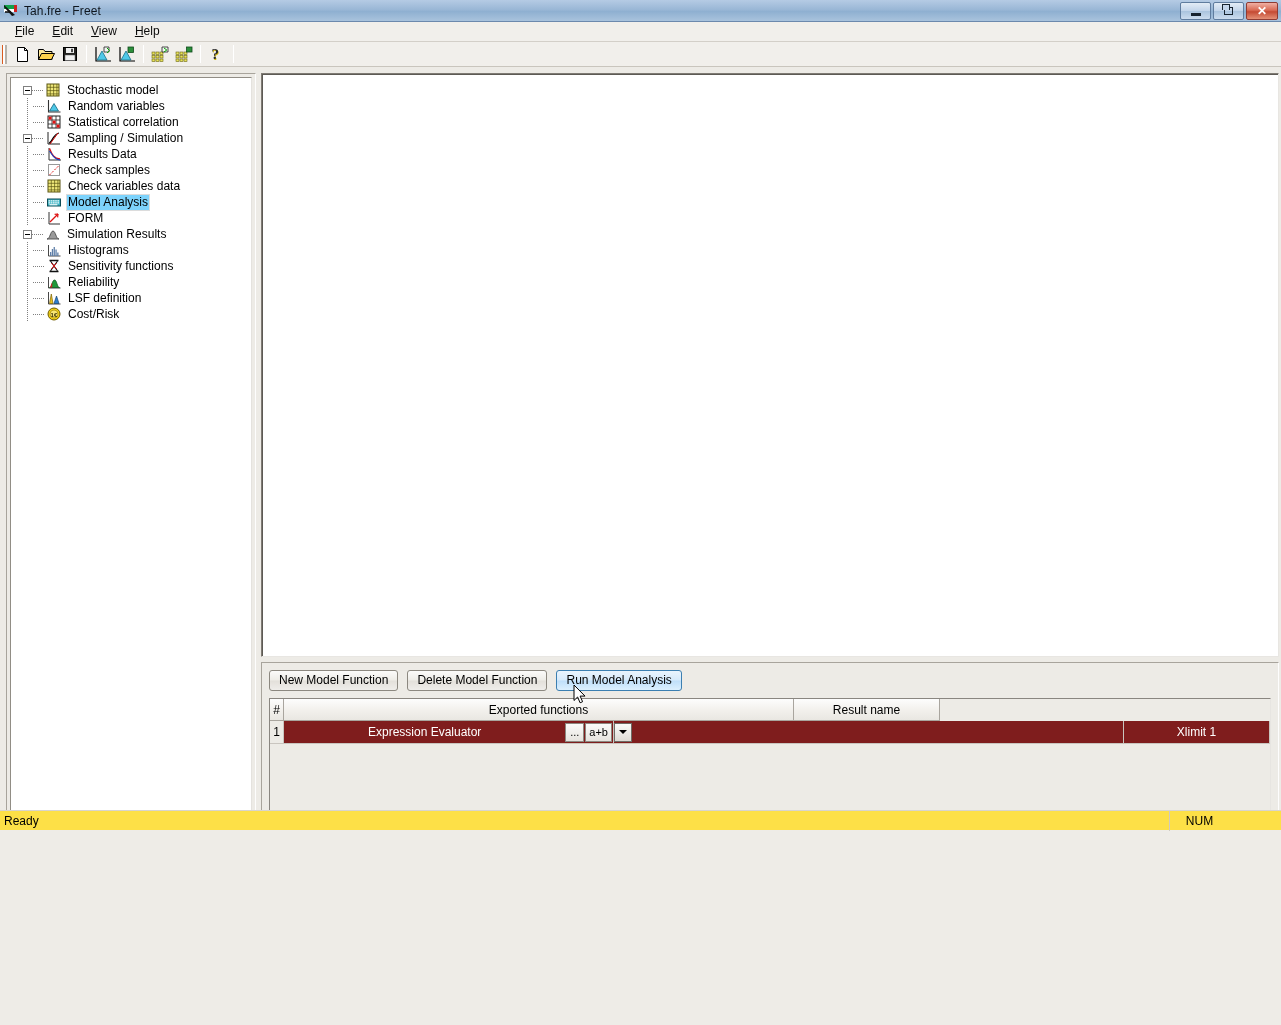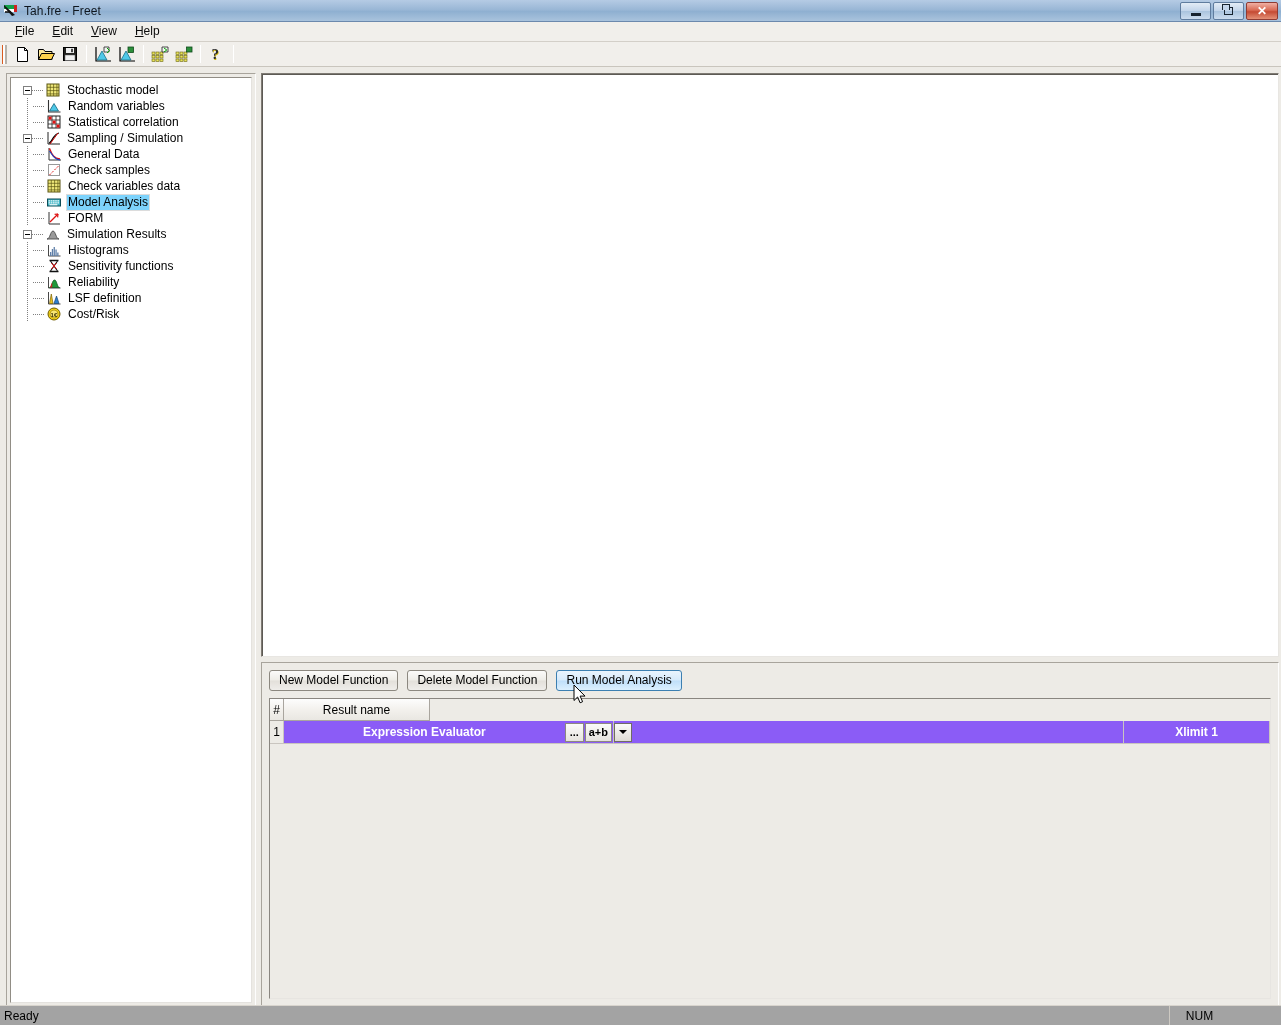--- a/index.html
+++ b/index.html
@@ -6,21 +6,21 @@
   html, body {
     margin: 0; padding: 0;
     width: 1281px; height: 1025px;
     overflow: hidden;
     font-family: "Liberation Sans", sans-serif;
     font-size: 12px;
     background: #eeece7;
   }
   .app {
     position: relative;
-    width: 1281px; height: 1025px;
+    width: 1281px; height: 830px;
     background: #edebe6;
     display: flex;
     flex-direction: column;
   }
 
   
   .titlebar {
     height: 22px;
     background: linear-gradient(180deg,#b5cbe4 0%, #9ab7d6 45%, #8fb0d1 55%, #a9c3dd 100%);
     border-bottom: 1px solid #6c89ad;
@@ -256,21 +256,21 @@
     font-size: 12px;
     border-right: 1px solid #c9c5bf;
     border-bottom: 1px solid #c9c5bf;
     overflow: hidden;
     white-space: nowrap;
   }
   .c-num { width: 14px; flex: 0 0 14px; justify-content: center; }
   .c-dll { width: 330px; flex: 0 0 330px; }
   .c-exp { width: 510px; flex: 0 0 510px; }
   .c-res { width: 146px; flex: 0 0 146px; justify-content: center; }
-  .sel { background: #8b5cf6; color: #fff; font-weight: bold; }
+  .sel { background: #7f1d1d; color: #fff; }
   .cellbtn {
     height: 19px; min-width: 19px;
     padding: 0 3px;
     font-size: 11px;
     background: linear-gradient(180deg,#fbfbfa,#e6e3de);
     border: 1px solid #8c8880;
     display: flex; align-items: center; justify-content: center;
     margin-right: 1px;
     color:#000;
   }
@@ -285,21 +285,21 @@
     width: 0; height: 0;
     border-left: 4px solid transparent;
     border-right: 4px solid transparent;
     border-top: 4px solid #000;
   }
 
   
   .statusbar {
     height: 20px;
     flex: 0 0 20px;
-    background: #a3a3a3;
+    background: #fde047;
     border-top: 1px solid #d8d4cd;
     display: flex;
     align-items: center;
     font-size: 12px;
     color: #000;
     position: relative;
   }
   .sb-ready { padding-left: 4px; }
   .sb-fill { flex: 1; }
   .sb-cell {
@@ -516,21 +516,21 @@
             <span class="spacer"></span>
             <span class="vline"></span>
             <span class="dots"></span>
             <span class="tico">
               <svg width="16" height="16" viewBox="0 0 16 16">
                 <path d="M3 2 v12 h12" fill="none" stroke="#333" stroke-width="1"></path>
                 <path d="M3.5 2.5 C6 9 8 12.5 14 13" fill="none" stroke="#d11" stroke-width="1.4"></path>
                 <path d="M3.5 5 C7 10 9 13.5 14 14" fill="none" stroke="#14c" stroke-width="1.1"></path>
               </svg>
             </span>
-            <span class="tlabel">General Data</span>
+            <span class="tlabel">Results Data</span>
           </div>
 
           <div class="tnode">
             <span class="spacer"></span>
             <span class="vline"></span>
             <span class="dots"></span>
             <span class="tico">
               <svg width="16" height="16" viewBox="0 0 16 16">
                 <rect x="2.5" y="2.5" width="11" height="11" fill="#fff" stroke="#999"></rect>
                 <path d="M3.5 13 L13 3.5" stroke="#d11" stroke-width="1" stroke-dasharray="2 1.5"></path>
@@ -693,20 +693,21 @@
         <div class="btnrow">
           <div class="winbtn">New Model Function</div>
           <div class="winbtn">Delete Model Function</div>
           <div class="winbtn hot">Run Model Analysis</div>
         </div>
 
         <div class="grid">
 
           <div class="grow ghead">
             <div class="gh c-num">#</div>
+            <div class="gh c-exp">Exported functions</div>
             <div class="gh c-res">Result name</div>
           </div>
 
           <div class="grow gbody">
             <div class="gc c-num">1</div>
 
             <div class="gc c-dll sel" style="padding:0; position:relative;">
               <span style="flex:1; text-align:center; overflow:hidden; white-space:nowrap;">Expression Evaluator</span>
               <span class="cellbtn">...</span>
               <span class="cellbtn">a+b</span>

